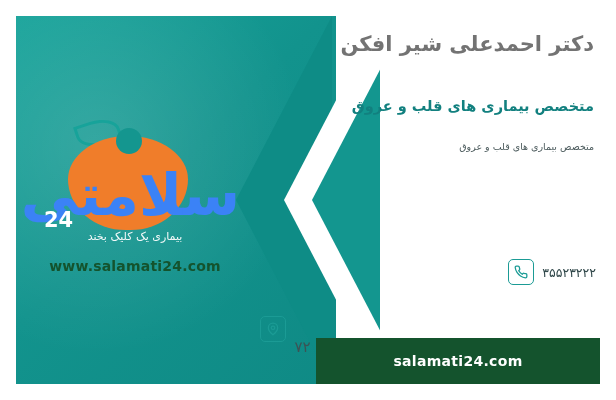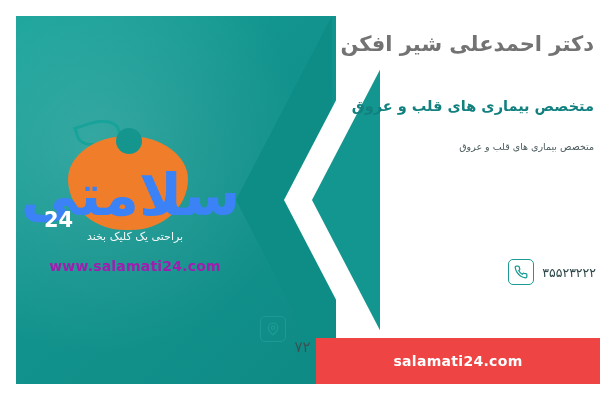--- a/index.html
+++ b/index.html
@@ -123,21 +123,21 @@
     border-radius: 5px;
     display: flex; align-items: center; justify-content: center;
     flex: 0 0 auto;
   }
   .cicon svg { display:block; }
   
   #bottombar {
     position: absolute;
     left: 300px; bottom: 0;
     width: 284px; height: 46px;
-    background: #ef4444;
+    background: #14532d;
     display: flex; align-items: center; justify-content: center;
   }
   #bottombar span {
     color: #ffffff;
     font-size: 14px;
     font-weight: bold;
     letter-spacing: 0.3px;
     direction: ltr;
   }
   
@@ -203,21 +203,21 @@
     color: #ffffff;
     opacity: 0.95;
   }
   #logo-url {
     position: absolute;
     left: 0; top: 146px;
     width: 210px;
     text-align: center;
     font-size: 14px;
     font-weight: bold;
-    color: #a21caf;
+    color: #14532d;
     direction: ltr;
     letter-spacing: 0.2px;
   }
 </style>
 </head>
 <body>
 
 <div id="card">
   <div id="inner">
 
@@ -229,21 +229,21 @@
     <div id="chev-mask"></div>
 
     <div id="logo">
       <div id="apple">
         <div class="leaf"></div>
         <div class="body"></div>
         <div class="notch"></div>
       </div>
       <div id="logo-word">سلامتی</div>
       <div id="logo-24">24</div>
-      <div id="logo-tag">براحتی یک کلیک بخند</div>
+      <div id="logo-tag">بیماری یک کلیک بخند</div>
       <div id="logo-url">www.salamati24.com</div>
     </div>
 
     <div id="right">
       <div id="doc-name">دکتر احمدعلی شیر افکن</div>
       <div id="spec-fa">متخصص بیماری های قلب و عروق</div>
       <div id="spec-sm">متخصص بیماری های قلب و عروق</div>
 
       <div class="crow" id="row-phone">
         <div class="ctext">۳۵۵۲۳۲۲۲</div>

